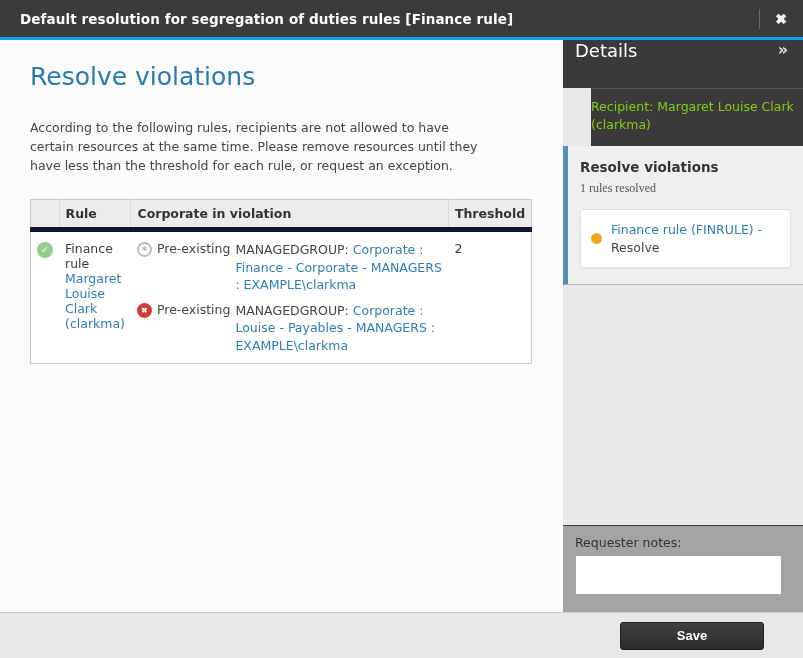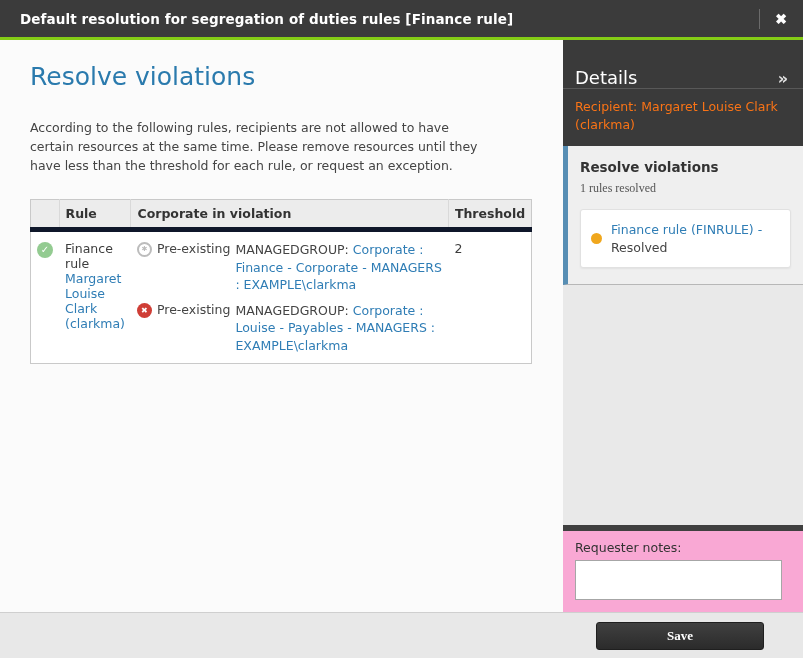--- a/index.html
+++ b/index.html
@@ -1,21 +1,21 @@
 <!DOCTYPE html>
 <html><head>
 <meta charset="utf-8">
 <style>
   * { margin:0; padding:0; box-sizing:border-box; }
   html,body { width:803px; height:658px; }
   body { font-family:"DejaVu Sans", sans-serif; background:#fff; overflow:hidden; }
   .modal { width:803px; height:658px; display:flex; flex-direction:column; }
 
   
-  .titlebar { height:40px; flex:0 0 40px; background:#3b3b3b; border-bottom:3px solid #84cc16;
+  .titlebar { height:40px; flex:0 0 40px; background:#3b3b3b; border-bottom:3px solid #0ea5e9;
               display:flex; align-items:center; padding:0 16px 0 20px; }
   .titlebar .title { flex:1; color:#fff; font-weight:bold; font-size:13.5px; letter-spacing:.1px; }
   .tb-sep { width:1px; height:20px; background:#6b6b6b; margin-right:15px; }
   .close-btn { background:none; border:none; color:#fff; font-weight:bold; font-size:14px; cursor:pointer; line-height:1; }
 
   
   .body-row { flex:1; display:flex; height:572px; overflow:hidden; }
 
   
   .main { flex:1; background:#fbfbfb; padding:22px 30px 0 30px; overflow:hidden; }
@@ -45,46 +45,46 @@
                    flex:0 0 auto; margin-top:1px; background:#fff; }
   .icon-remove { width:15px; height:15px; border-radius:50%; background:#cf3e36; color:#fff;
                  font-size:8px; font-weight:bold; line-height:1; display:flex; align-items:center; justify-content:center;
                  flex:0 0 auto; margin-top:1px; cursor:pointer; }
   .res-state { white-space:nowrap; color:#444; }
   .res-text { width:207px; color:#444; line-height:1.38; }
 
   
   .sidebar { width:240px; flex:0 0 240px; display:flex; flex-direction:column; background:#e9e9e9; }
   .details-header { height:48px; flex:0 0 48px; background:#3a3a3a; color:#fff;
-                    display:flex; align-items:flex-end; justify-content:space-between; padding:0 15px 0 12px;
+                    display:flex; align-items:flex-start; justify-content:space-between; padding:0 15px 0 12px;
                     font-size:18px; }
   .collapse { color:#e2e2e2; font-size:16px; cursor:pointer; font-weight:bold; }
-  .recipient { background:#3a3a3a; border-top:1px solid #585858; color:#f97316; font-size:12.5px;
-               padding:9px 12px 12px; line-height:1.45; }
+  .recipient { background:#3a3a3a; border-top:1px solid #585858; color:#84cc16; font-size:12.5px;
+               padding:9px 0 12px; line-height:1.45;margin-left:28px; }
   .resolve-section { background:#efefef; border-left:5px solid #578eb4; border-bottom:1px solid #b7b7b7;
                      padding:13px 12px 16px; }
   .rs-title { font-weight:bold; font-size:13.5px; color:#333; }
   .rs-sub { font-size:12px; color:#555; margin-top:6px;font-family:Liberation Serif, serif; }
   .rs-card { background:#fff; border:1px solid #e1e1e1; border-radius:3px; margin-top:13px;
              padding:11px 10px; display:flex; align-items:center; gap:9px; box-shadow:0 1px 2px rgba(0,0,0,.06); }
   .dot { width:11px; height:11px; border-radius:50%; background:#f0a71d; flex:0 0 auto; }
   .rs-text { font-size:12.5px; line-height:1.4; }
   .rs-suffix { color:#444; }
 
   .fill { flex:1; background:#e9e9e9; }
-  .notes { flex:0 0 87px; background:#f9a8d4; border-top:6px solid #404040; padding:9px 12px 0; }
+  .notes { flex:0 0 87px; background:#a3a3a3; border-top:1px solid #404040; padding:9px 12px 0; }
   .notes label { display:block; font-size:12.5px; color:#333; margin-bottom:5px; }
   .notes textarea { width:207px; height:40px; border:1px solid #a6a6a6; background:#fff; resize:none;
                     font-family:"DejaVu Sans", sans-serif; font-size:12.5px; padding:3px 5px; outline:none; }
 
   
   .footer { height:46px; flex:0 0 46px; background:#e8e8e8; border-top:1px solid #cfcfcf;
             display:flex; justify-content:flex-end; align-items:center; padding-right:39px; }
-  .save-btn { width:168px; height:28px; background:linear-gradient(#404040,#2b2b2b); color:#fff;
-              font-family:Liberation Serif, serif; font-weight:bold; font-size:13px;
+  .save-btn { width:144px; height:28px; background:linear-gradient(#404040,#2b2b2b); color:#fff;
+              font-family:Liberation Sans, sans-serif; font-weight:bold; font-size:13px;
               border:1px solid #1f1f1f; border-radius:3px; cursor:pointer; }
 </style>
 </head>
 <body>
 
 <div class="modal">
 
   <div class="titlebar">
     <span class="title">Default resolution for segregation of duties rules [Finance rule]</span>
     <span class="tb-sep"></span>
@@ -138,21 +138,21 @@
         <span>Details</span>
         <span class="collapse">»</span>
       </div>
       <div class="recipient">Recipient: Margaret Louise Clark (clarkma)</div>
 
       <div class="resolve-section">
         <div class="rs-title">Resolve violations</div>
         <div class="rs-sub">1 rules resolved</div>
         <div class="rs-card">
           <span class="dot"></span>
-          <span class="rs-text"><a class="link">Finance rule (FINRULE) -</a> <span class="rs-suffix">Resolved</span></span>
+          <span class="rs-text"><a class="link">Finance rule (FINRULE) -</a> <span class="rs-suffix">Resolve</span></span>
         </div>
       </div>
 
       <div class="fill"></div>
 
       <div class="notes">
         <label>Requester notes:</label>
         <textarea style=""></textarea>
       </div>
     </div>

